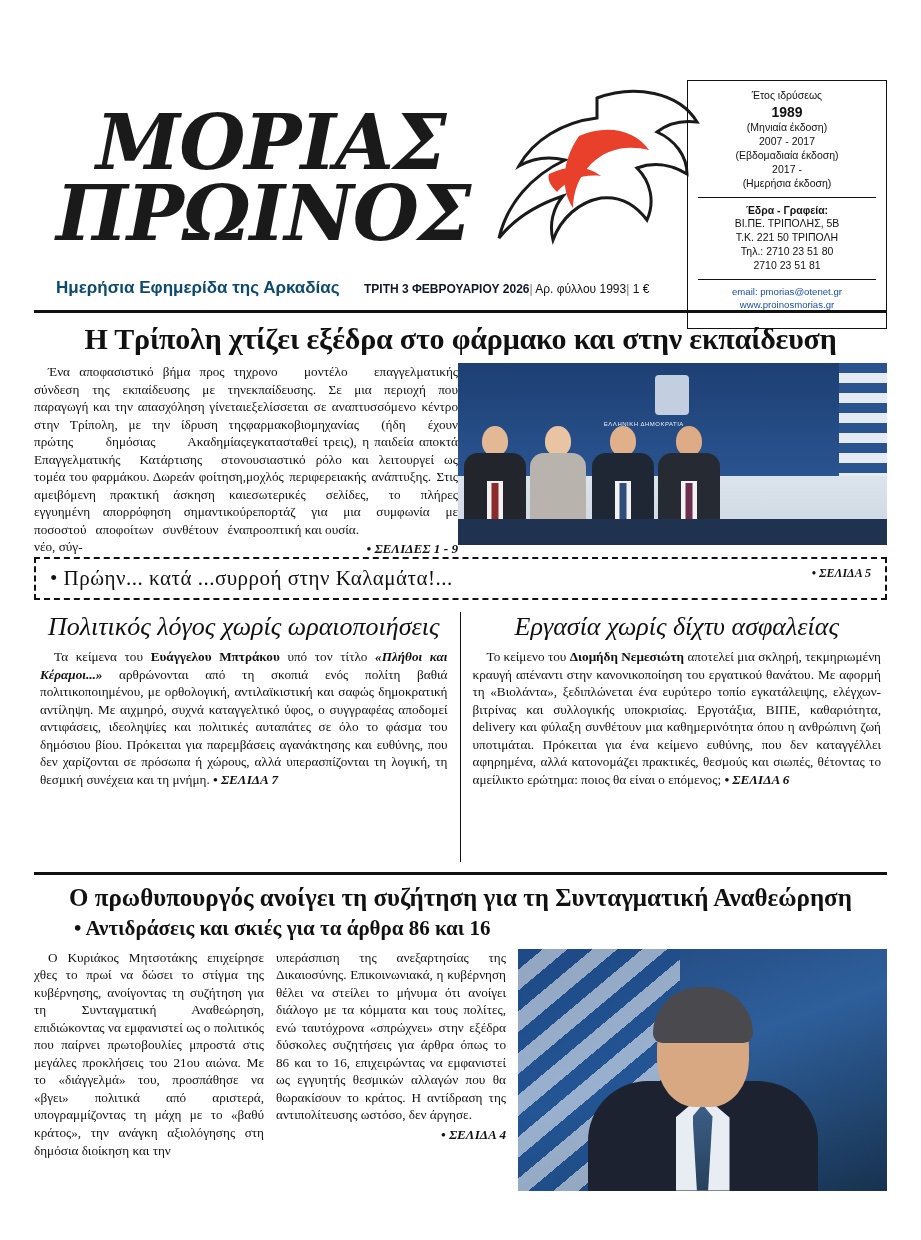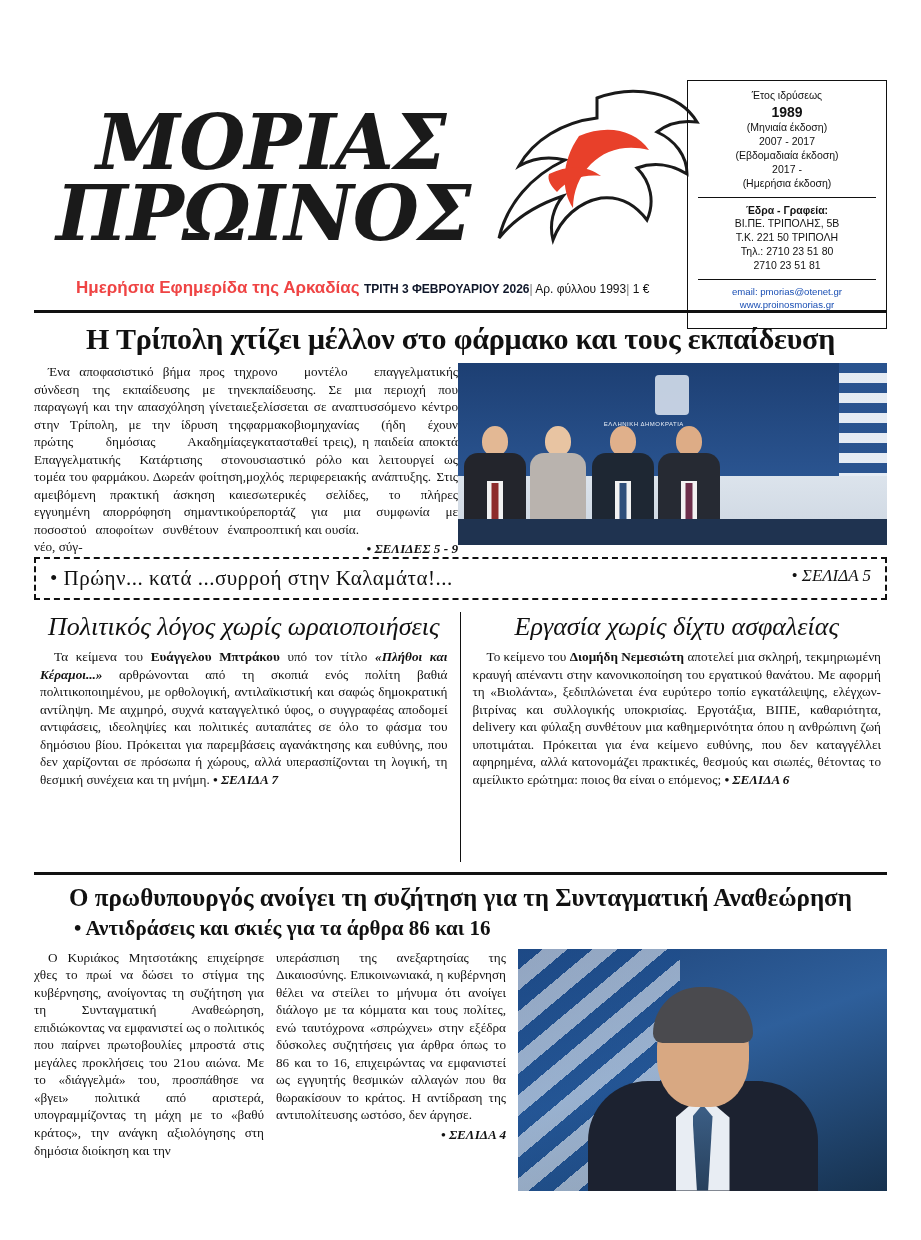--- a/index.html
+++ b/index.html
@@ -78,22 +78,21 @@
     height: 28px;
     margin-top: 2px;
   }
   .sub-left {
     position: absolute;
     left: 22px;
     top: 0;
     font-family: "Liberation Sans", sans-serif;
     font-weight: 700;
     font-size: 17px;
-    color: #ef4444;
-    margin-left: 20px;
+    color: #0c4a6e;
   }
   .sub-right {
     position: absolute;
     left: 330px;
     top: 4px;
     font-family: "Liberation Sans", sans-serif;
     font-size: 12px;
     color: #111;
   }
   .sub-right b { color: #0f172a; }
@@ -142,21 +141,21 @@
     margin-top: 12px;
     padding: 7px 14px;
     display: flex;
     align-items: flex-start;
     justify-content: space-between;
   }
   .teaser-text {
     font-size: 21px;
     letter-spacing: 0.5px;
   }
-  .teaser-ref { font-size: 17px; font-weight: 400; font-style: italic; }
+  .teaser-ref { font-size: 12px; font-weight: 700; font-style: italic; }
 
   
   .mid {
     display: flex;
     margin-top: 12px;
     height: 250px;
   }
   .mid-col {
     width: 50%;
     padding: 0 12px;
@@ -279,28 +278,28 @@
   <div class="subbar">
     <div class="sub-left">Ημερήσια Εφημερίδα της Αρκαδίας</div>
     <div class="sub-right">
       <b>ΤΡΙΤΗ 3 ΦΕΒΡΟΥΑΡΙΟΥ 2026</b><span class="sep">|</span>
       <span>Αρ. φύλλου 1993</span><span class="sep">|</span>
       <span>1 €</span>
     </div>
   </div>
   <div class="thickrule"></div>
 
-  <h1 class="lead-head">Η Τρίπολη χτίζει μέλλον στο φάρμακο και τους εκπαίδευση</h1>
+  <h1 class="lead-head">Η Τρίπολη χτίζει εξέδρα στο φάρμακο και στην εκπαίδευση</h1>
   <div class="lead-body">
     <div class="lead-col c1">
       <p>Ένα αποφασιστικό βήμα προς τη σύνδεση της εκπαίδευσης με την παραγωγή και την απασχόληση γίνεται στην Τρίπολη, με την ίδρυση της πρώτης δημόσιας Ακαδημίας Επαγγελματικής Κατάρτισης στον τομέα του φαρμάκου. Δωρεάν φοίτηση, αμειβόμενη πρακτική άσκηση και εγγυημένη απορρόφηση σημαντικού ποσοστού αποφοίτων συνθέτουν ένα νέο, σύγ-</p>
     </div>
     <div class="lead-col c2">
       <p>χρονο μοντέλο επαγγελματικής εκπαίδευσης. Σε μια περιοχή που εξελίσσεται σε αναπτυσσόμενο κέντρο φαρμακοβιομηχανίας (ήδη έχουν εγκατασταθεί τρεις), η παιδεία αποκτά ουσιαστικό ρόλο και λειτουργεί ως μοχλός περιφερειακής ανάπτυξης. Στις εσωτερικές σελίδες, το πλήρες ρεπορτάζ για μια συμφωνία με προοπτική και ουσία.</p>
-      <span class="pageref ref-right">• ΣΕΛΙΔΕΣ 5 - 9</span>
+      <span class="pageref ref-right">• ΣΕΛΙΔΕΣ 1 - 9</span>
     </div>
 
     <div class="lead-photo">
       <div class="p1-wall"></div>
       <div class="p1-backblue"></div>
       <div class="p1-flag"></div>
       <div class="p1-crest" style="left:46%; top:12px;"></div>
       <div class="p1-text" style="left:34%; top:58px;">ΕΛΛΗΝΙΚΗ ΔΗΜΟΚΡΑΤΙΑ</div>
 
       <div class="p1-person" style="left:6px;">

